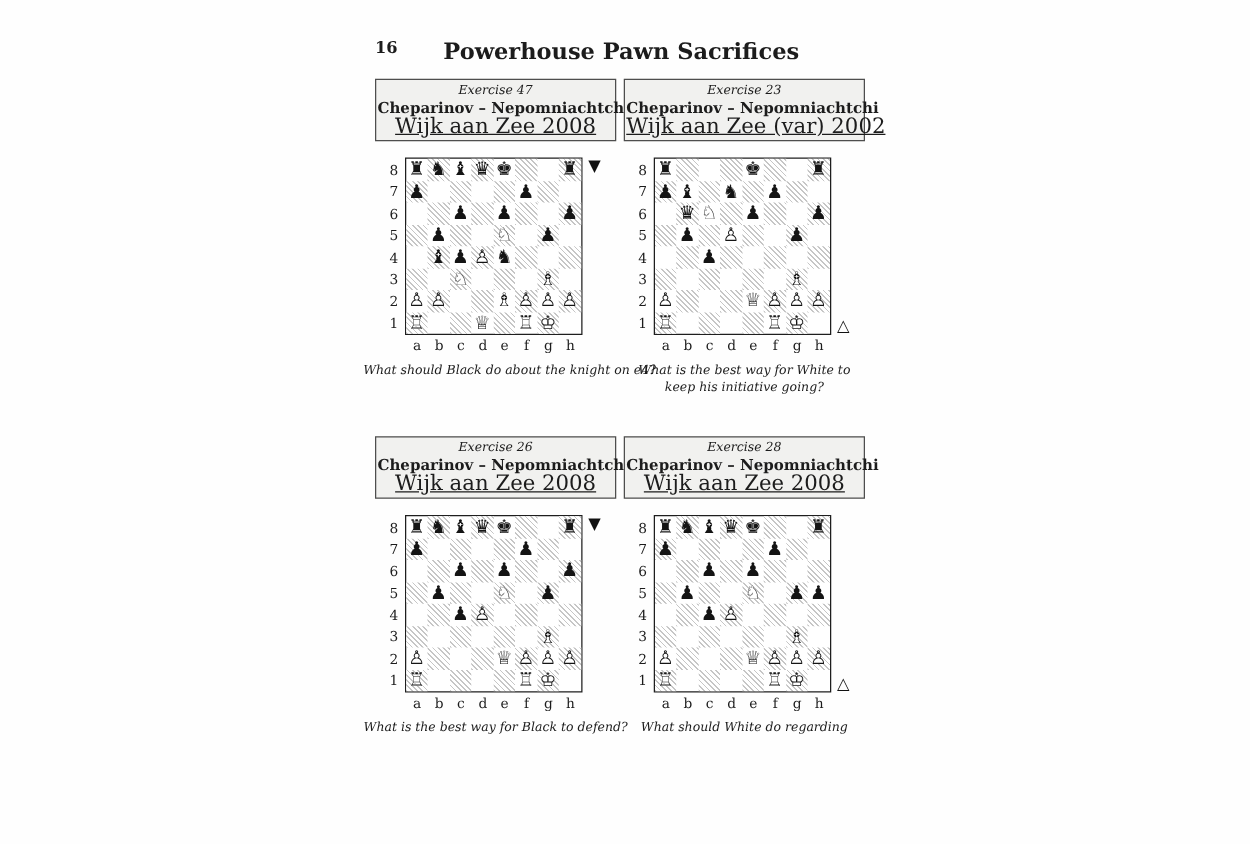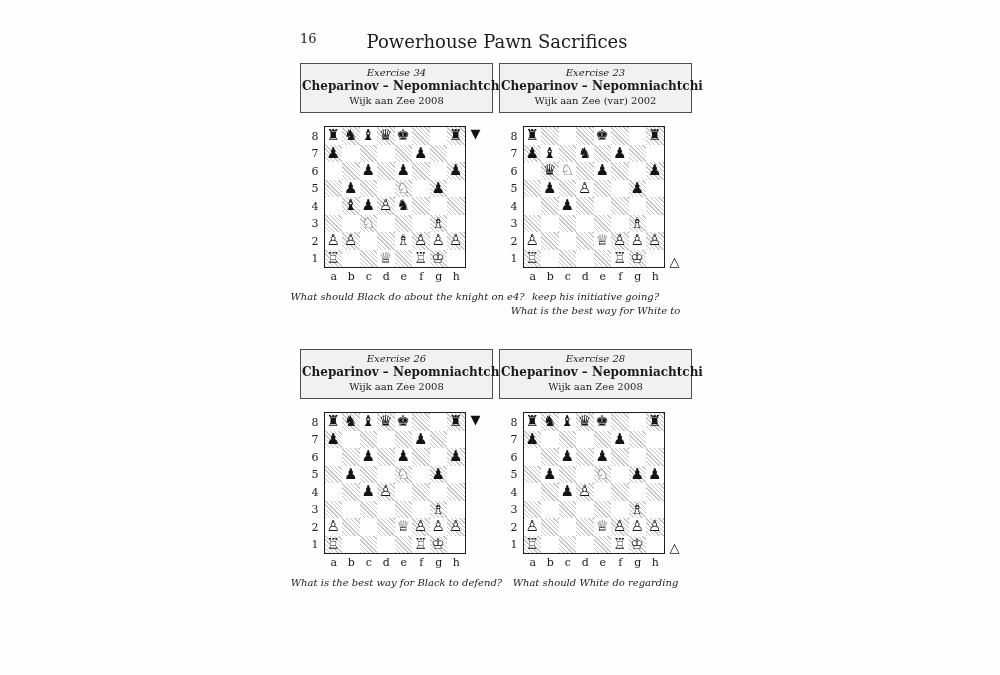--- a/index.html
+++ b/index.html
@@ -1,36 +1,36 @@
 <!DOCTYPE html>
 <html><head>
 <meta charset="utf-8">
 <style>
   html,body{margin:0;padding:0;}
   body{
     position:relative;width:1000px;height:675px;background:#fefefe;
     font-family:"DejaVu Serif","Liberation Serif",serif;color:#1c1c1c;overflow:hidden;
   }
-  .page-header{position:absolute;top:31px;left:300px;width:394px;height:16px;}
+  .page-header{position:absolute;top:31px;left:300px;width:394px;height:16px;font-weight:bold;}
   .page-number{position:absolute;left:0;top:0;font-size:13px;}
   .running-title{display:block;text-align:center;font-size:18px;}
 
   .content{
     position:absolute;left:300px;top:63px;
     display:grid;grid-template-columns:193px 193px;column-gap:6px;row-gap:32px;
   }
   .exercise{display:flex;flex-direction:column;align-items:center;}
 
   .ex-header{
     box-sizing:border-box;width:100%;border:1px solid #4e4e4e;background:#f1f1ef;
     text-align:center;padding:3px 1px 4px;
   }
   .ex-no{font-size:10px;font-style:italic;line-height:12px;white-space:nowrap;}
   .ex-players{font-size:12px;font-weight:bold;line-height:15px;white-space:nowrap;}
-  .ex-venue{font-size:10px;line-height:14px;white-space:nowrap;}
+  .ex-venue{font-size:17px;line-height:14px;white-space:nowrap;text-decoration:underline;}
 
   .board-block{display:flex;margin-top:13px;}
   .rank-labels{display:flex;flex-direction:column;width:12px;margin-right:5px;padding-top:1.5px;}
   .rank-label{height:17.5px;font-size:11px;display:flex;align-items:center;justify-content:flex-end;}
   .board-col{display:flex;flex-direction:column;}
   .board{
     box-sizing:content-box;border:1.5px solid #1e1e1e;background:#ffffff;
     display:grid;grid-template-columns:repeat(8,17.5px);grid-auto-rows:17.5px;
     width:140px;height:140px;
   }
@@ -59,21 +59,21 @@
 
 <header class="page-header">
   <span class="page-number">16</span>
   <span class="running-title">Powerhouse Pawn Sacrifices</span>
 </header>
 
 <main class="content">
 
   <section class="exercise">
     <header class="ex-header">
-      <div class="ex-no">Exercise 34</div>
+      <div class="ex-no">Exercise 47</div>
       <div class="ex-players">Cheparinov – Nepomniachtchi</div>
       <div class="ex-venue">Wijk aan Zee 2008</div>
     </header>
     <div class="board-block">
       <div class="rank-labels">
           <div class="rank-label">8</div>
           <div class="rank-label">7</div>
           <div class="rank-label">6</div>
           <div class="rank-label">5</div>
           <div class="rank-label">4</div>
@@ -395,22 +395,22 @@
             <div class="file-label">f</div>
             <div class="file-label">g</div>
             <div class="file-label">h</div>
           </div>
       </div>
       <div class="indicator bottom">
         <span class="tri">△</span>
       </div>
     </div>
     <div class="caption">
+      <div>What is the best way for White to</div>
       <div>keep his initiative going?</div>
-      <div>What is the best way for White to</div>
     </div>
   </section>
 
   <section class="exercise">
     <header class="ex-header">
       <div class="ex-no">Exercise 26</div>
       <div class="ex-players">Cheparinov – Nepomniachtchi</div>
       <div class="ex-venue">Wijk aan Zee 2008</div>
     </header>
     <div class="board-block">

